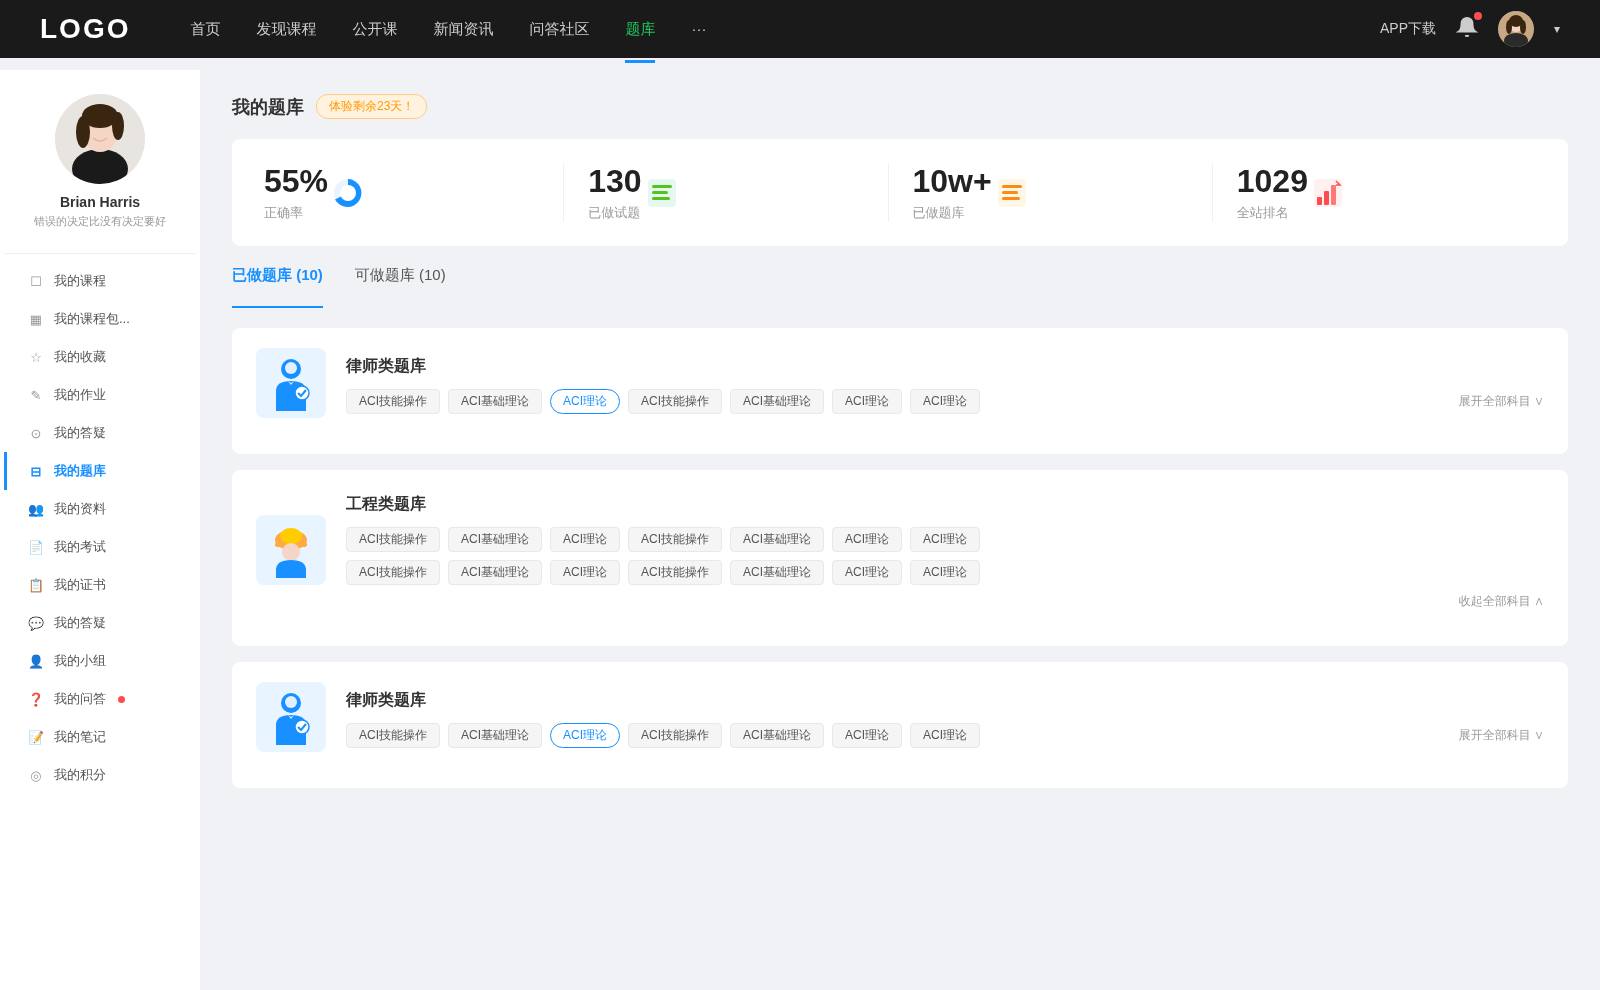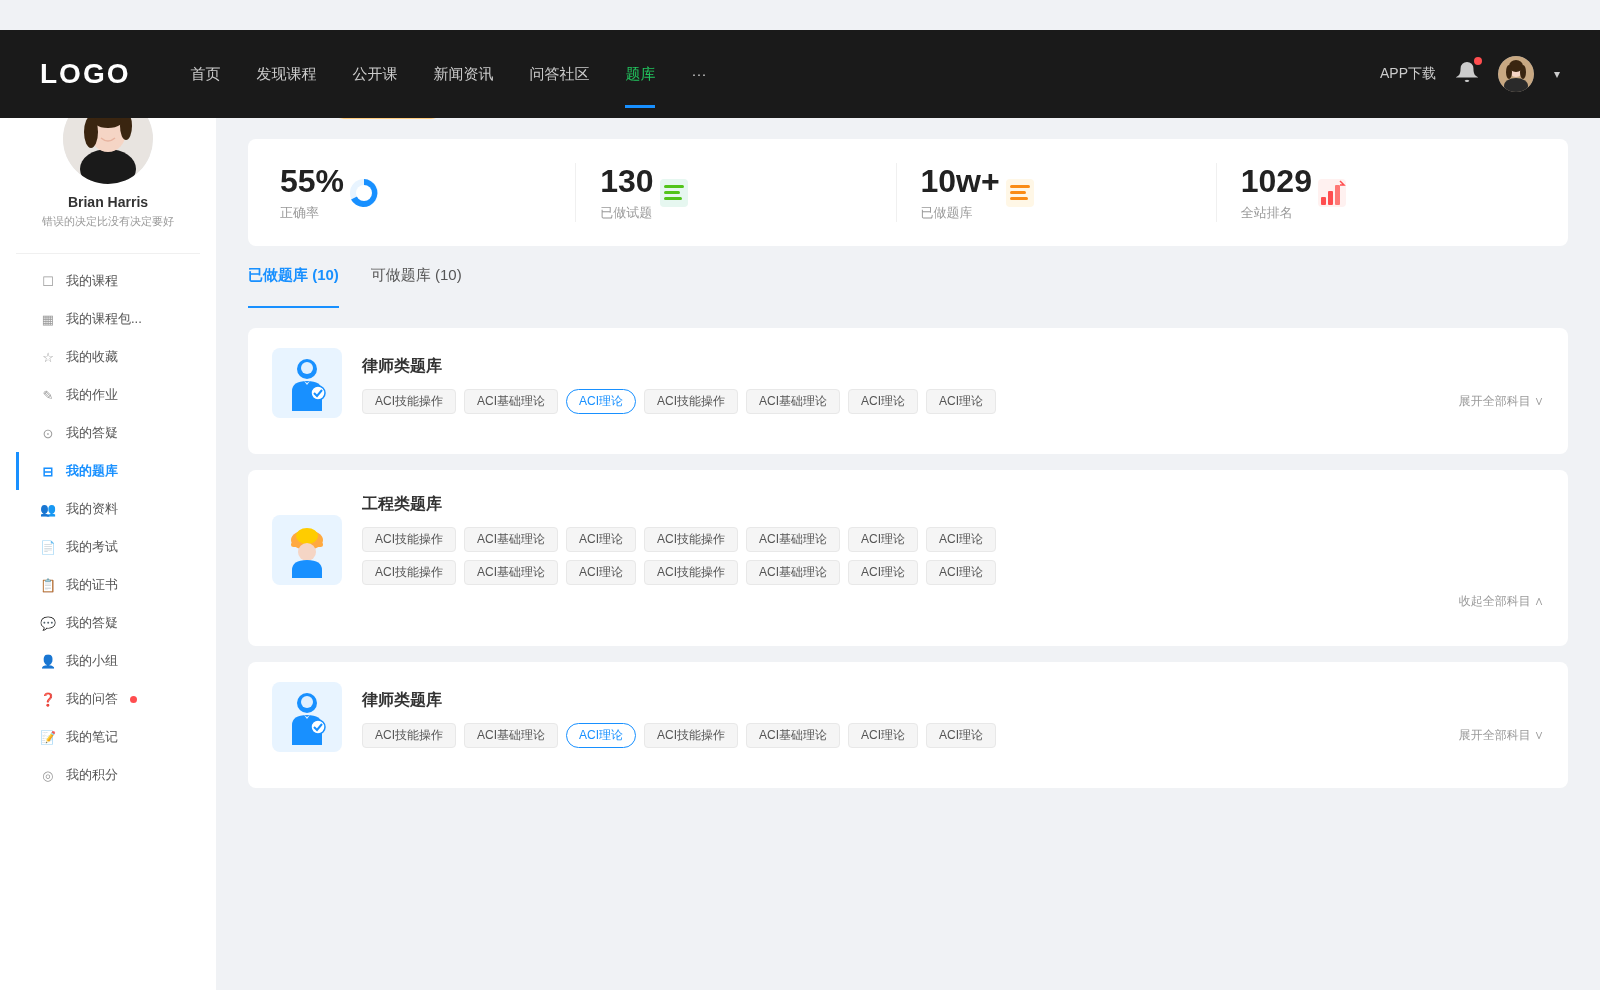--- a/index.html
+++ b/index.html
@@ -1,28 +1,27 @@
 <!DOCTYPE html>
 <html><head>
   <meta charset="utf-8">
   <style>
     * { box-sizing: border-box; margin: 0; padding: 0; }
     body { font-family: -apple-system, BlinkMacSystemFont, 'PingFang SC', 'Microsoft YaHei', sans-serif; background: #f0f2f5; }
 
     
     .navbar {
       background: #1a1a1a;
-      height: 88px;
+      height: 58px;
       display: flex;
       align-items: center;
       padding: 0 40px;
       position: fixed;
       top: 0; left: 0; right: 0;
       z-index: 100;
-      margin-top: 30px;
     }
     .nav-logo {
       color: white;
       font-size: 28px;
       font-weight: bold;
       letter-spacing: 2px;
       margin-right: 60px;
     }
     .nav-links {
       display: flex;
@@ -91,24 +90,24 @@
 
     
     .main-container {
       margin-top: 70px;
       display: flex;
       min-height: calc(100vh - 70px);
     }
 
     
     .sidebar {
-      width: 216px;
+      width: 200px;
       background: #fff;
       min-height: calc(100vh - 70px);
-      padding: 24px 16px;
+      padding: 24px 4px;
       flex-shrink: 0;
     }
     .sidebar-profile {
       text-align: center;
       padding: 0 16px 24px;
       border-bottom: 1px solid #f0f0f0;
       margin-bottom: 8px;
     }
     .sidebar-avatar {
       width: 90px;

